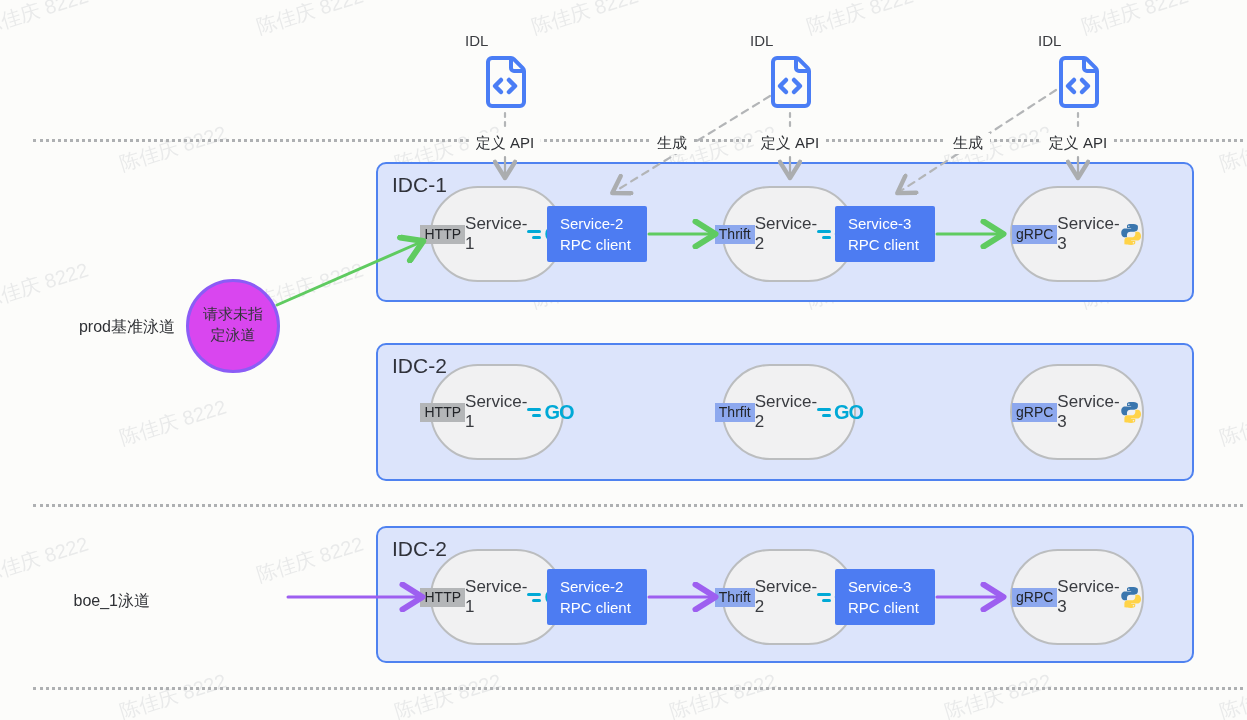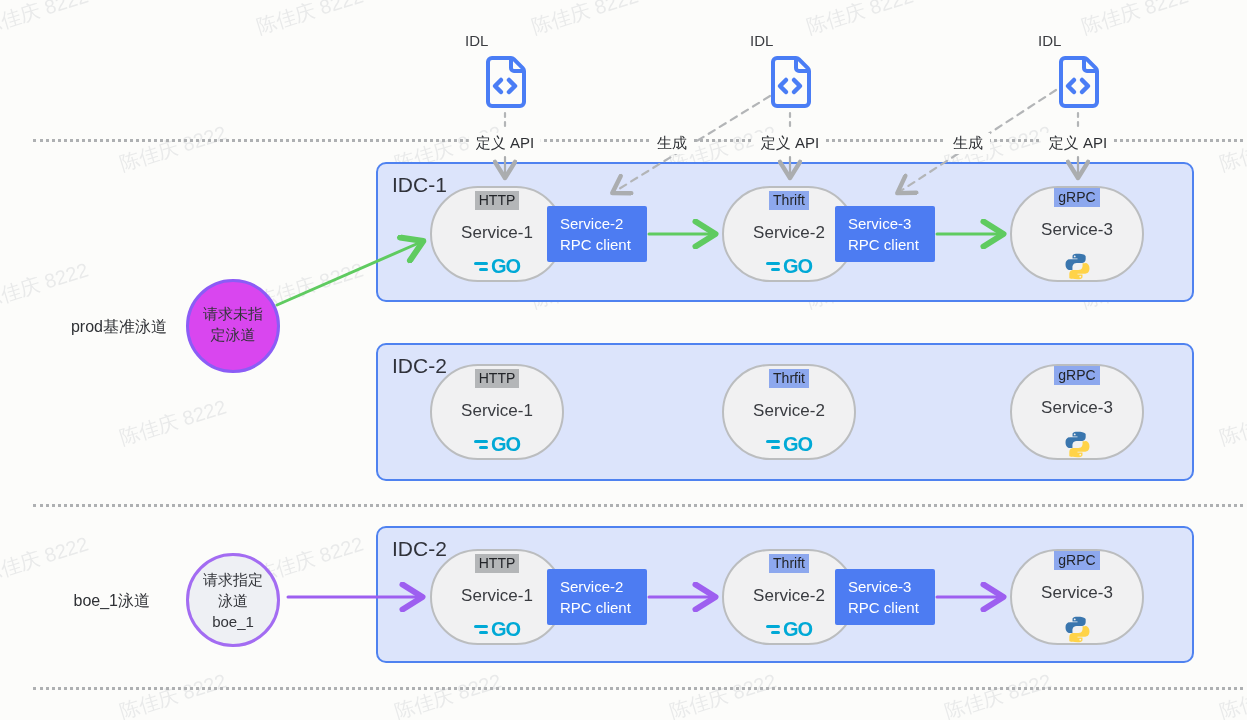--- a/index.html
+++ b/index.html
@@ -34,22 +34,22 @@
   
   .idc{
     position:absolute; background:#dce4fb; border:2px solid #4f82f0;
     border-radius:10px; box-sizing:border-box;
   }
   .idc-label{ position:absolute; left:14px; top:9px; font-size:21px; color:#30323a; }
   
   .svc{
     position:absolute; width:134px; height:96px; box-sizing:border-box;
     background:#f1f1f2; border:2px solid #bbbdbf; border-radius:48px;
-    display:flex; flex-direction:column; align-items:center; justify-content:center;
-    gap:13px; z-index:2;
+    display:flex; flex-direction:row; align-items:center; justify-content:center;
+    gap:0; z-index:2;
   }
   .tag{ font-size:14px; line-height:19px; padding:0 4px; color:#222428; }
   .tag-gray{ background:#b4b6b8; }
   .tag-blue{ background:#8da8ee; }
   .svc-name{ font-size:17px; color:#393b40; }
   
   .go-logo{ display:flex; align-items:center; gap:3px; height:22px; }
   .go-speed{ display:flex; flex-direction:column; gap:3px; align-items:flex-end; }
   .go-speed i{ display:block; height:3px; background:#00a9d6; border-radius:2px; }
   .go-speed i.l1{ width:14px; }
@@ -263,27 +263,22 @@
   </div>
   <div class="rpc" style="left:835px; top:569px">
     <span>Service-3</span>
     <span>RPC client</span>
   </div>
 
   <div class="req-circle req-green" style="left:186px; top:279px">
     <span>请求未指</span>
     <span>定泳道</span>
   </div>
-  <div class="req-circle req-purple" style="left:186px; top:553px">
-    <span>请求指定</span>
-    <span>泳道</span>
-    <span>boe_1</span>
-  </div>
-
-  <div class="lane-label" style="left:32px; top:317px; width:135px; text-align:right">prod基准泳道</div>
+
+  <div class="lane-label" style="left:40px; top:317px; width:135px; text-align:right">prod基准泳道</div>
   <div class="lane-label" style="left:40px; top:591px; width:110px; text-align:right">boe_1泳道</div>
 
   <svg id="wires" width="1247" height="720" viewBox="0 0 1247 720">
     <defs>
       <marker id="hGreen" viewBox="0 0 12 12" refX="9" refY="6" markerWidth="10" markerHeight="10" orient="auto-start-reverse">
         <path d="M2 1 L10 6 L2 11" fill="none" stroke="#5fcb60" stroke-width="2.4" stroke-linecap="round" stroke-linejoin="round"></path>
       </marker>
       <marker id="hPurple" viewBox="0 0 12 12" refX="9" refY="6" markerWidth="10" markerHeight="10" orient="auto-start-reverse">
         <path d="M2 1 L10 6 L2 11" fill="none" stroke="#9d5ff0" stroke-width="2.4" stroke-linecap="round" stroke-linejoin="round"></path>
       </marker>

